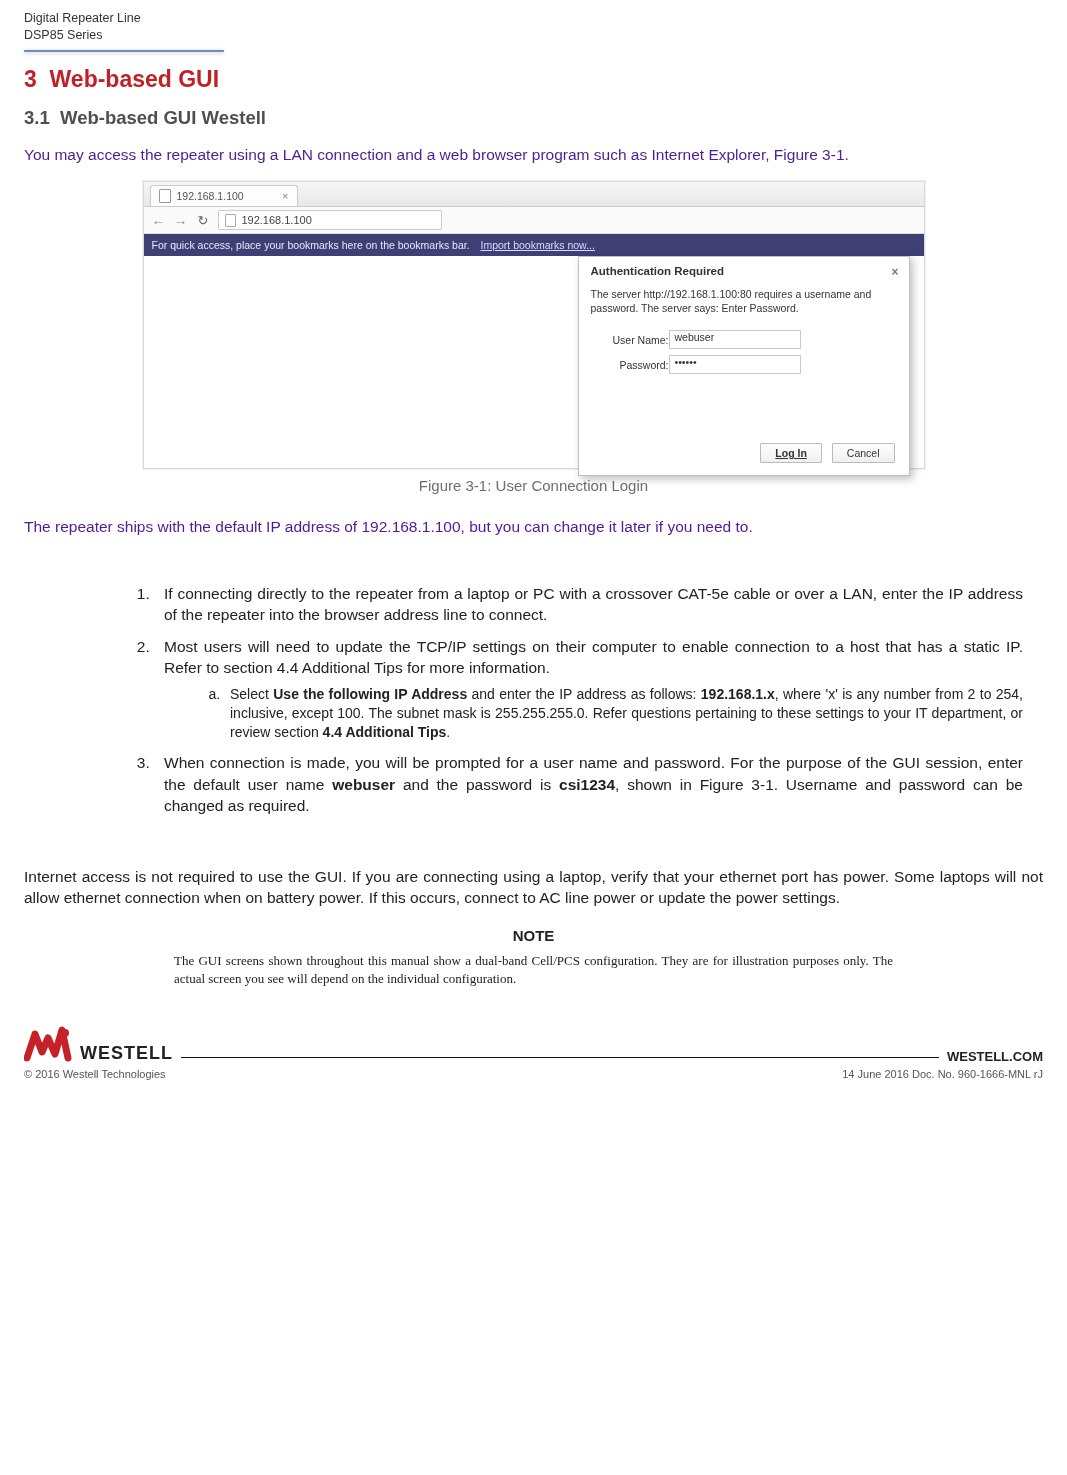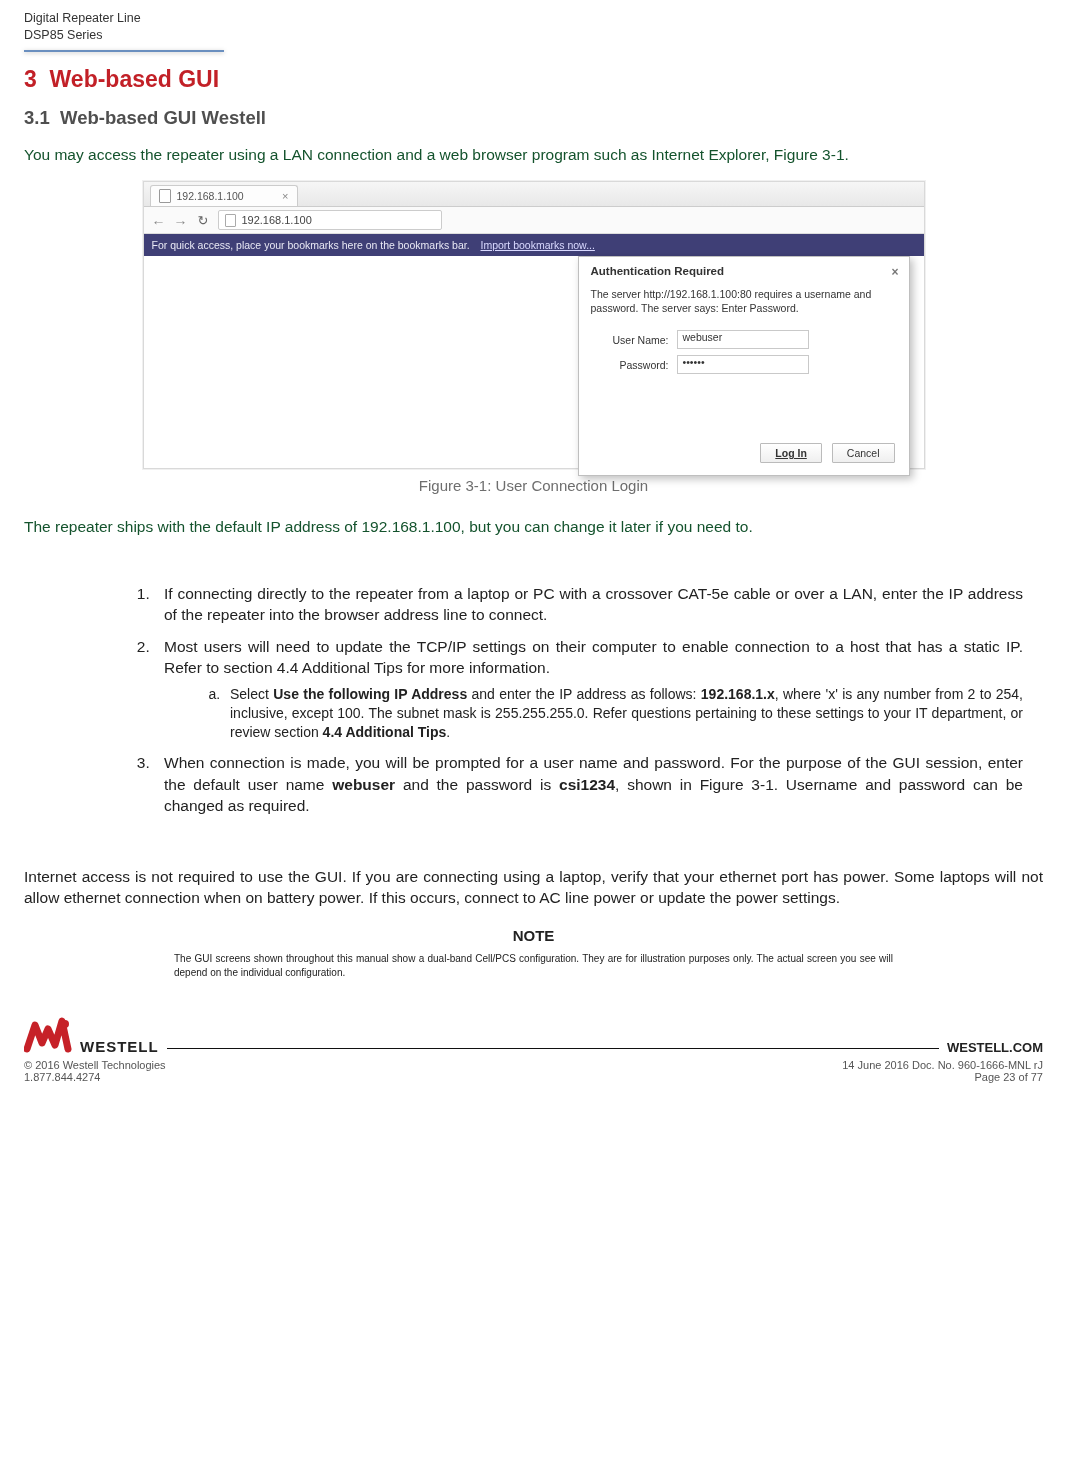--- a/index.html
+++ b/index.html
@@ -43,21 +43,21 @@
   }
   .body-text {
     font-size: 15.5px;
     line-height: 1.38;
     color: #222;
     text-align: justify;
   }
   .body-text-left {
     font-size: 15.5px;
     line-height: 1.38;
-    color: #14532d;
+    color: #4c1d95;
   }
   .fig-caption {
     text-align: center;
     font-size: 15px;
     color: #6e6e6e;
     margin: 8px 0 22px 0;
   }
 
   
   .num-list {
@@ -85,23 +85,24 @@
   .bold { font-weight: 700; }
 
   .note-title {
     text-align: center;
     font-weight: 700;
     font-size: 15px;
     margin: 18px 0 8px 0;
   }
   .note-body {
     padding: 0 150px 0 150px;
-    font-size: 10px;
+    font-size: 13px;
     line-height: 1.38;
     text-align: justify;
+    font-family: Liberation Serif, serif;
   }
 
   
   .figure-wrap {
     width: 780px;
     margin: 6px auto 0 auto;
     border: 1px solid #d9d9d9;
     box-shadow: 0 0 0 1px #f0f0f0;
     background: #fff;
   }
@@ -205,21 +206,20 @@
   }
   .dialog-close { color:#777; font-size:12px; }
   .dialog-msg {
     padding: 6px 12px 12px 12px;
     line-height: 1.35;
   }
   .form-row {
     display: flex;
     align-items: center;
     padding: 3px 12px;
-    gap: 8px;
   }
   .form-label { width: 78px; text-align: right; }
   .form-input {
     border: 1px solid #c9c9c9;
     height: 17px;
     width: 120px;
     padding: 0 5px;
     font-size: 10.5px;
     color: #333;
     background:#fff;
@@ -252,21 +252,21 @@
   }
   .logo-w {
     width: 54px;
     height: 42px;
     position: relative;
   }
   .logo-w svg { display:block; }
   .logo-text {
     font-weight: 800;
     letter-spacing: 1px;
-    font-size: 15px;
+    font-size: 18px;
     color: #222;
     padding-bottom: 2px;
     padding-left: 2px;
   }
   .footer-rule {
     flex: 1;
     border-top: 1.6px solid #111;
     height: 0;
     margin-left: 8px;
     margin-bottom: 8px;
@@ -394,19 +394,15 @@
         </svg>
       </div>
       <div class="logo-text">WESTELL</div>
       <div class="footer-rule"></div>
       <div class="footer-right-top">WESTELL.COM</div>
     </div>
     <div class="footer-line2">
       <span>© 2016 Westell Technologies</span>
       <span>14 June 2016 Doc. No. 960-1666-MNL rJ</span>
     </div>
-    <div class="footer-line3">
-      <span>1.877.844.4274</span>
-      <span>Page 23 of 77</span>
-    </div>
   </div>
 
 </div>
 
 </body></html>

